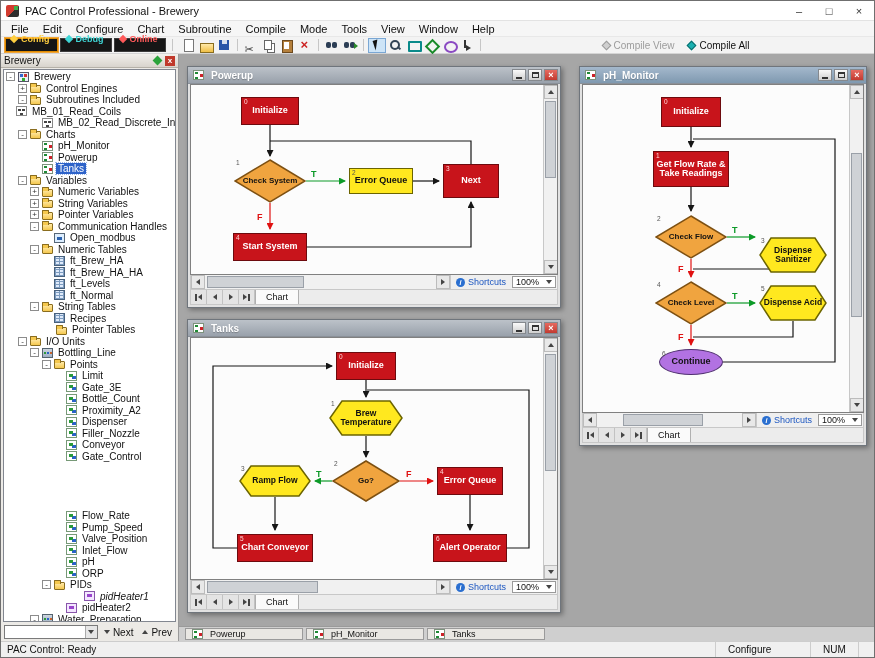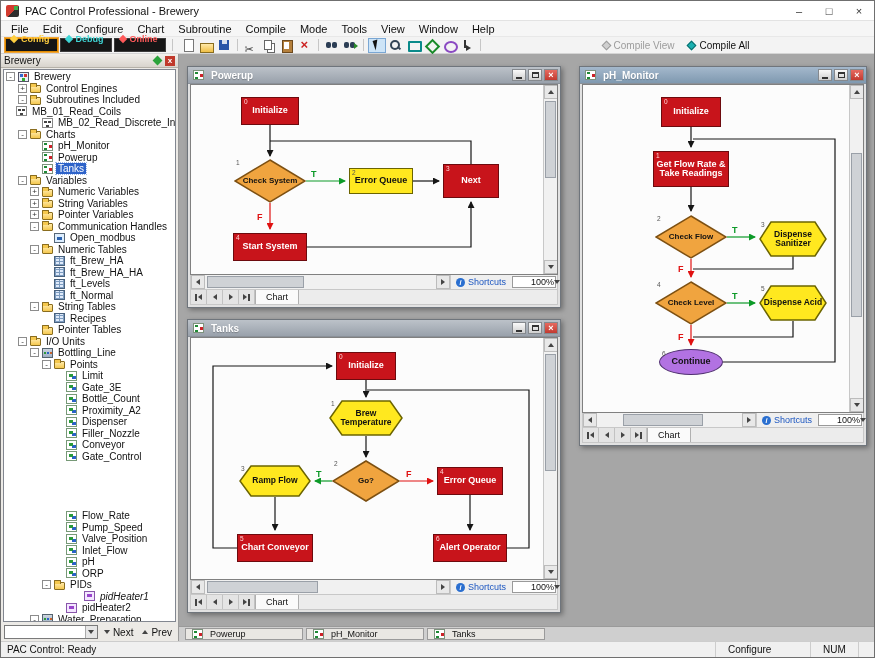--- a/index.html
+++ b/index.html
@@ -141,21 +141,21 @@
   .sthumb{position:absolute;left:1px;right:1px;background:#cfd2d6;border:1px solid #9aa0a8}
   .sthumb.h{top:1px;bottom:1px}
   .hrow{height:15px;margin:0 2px;display:flex;align-items:stretch;background:#f1f1f1;
         border:1px solid #c8c8c8;border-top:none;flex:none}
   .hrow .sbtn{height:auto}
   .shortcuts{display:flex;align-items:center;gap:3px;font-size:9px;color:#1a55c0;padding:0 5px;
              border-left:1px solid #c8c8c8;background:#efefef;white-space:nowrap}
   .info{width:9px;height:9px;border-radius:50%;background:#2a6fd0;color:#fff;font-size:7px;line-height:9px;
         text-align:center;font-weight:bold;font-style:italic;flex:none}
   .zoombox{display:flex;align-items:center;justify-content:space-between;background:#fff;border:1px solid #9a9a9a;
-           font-size:9px;padding:0 18px;margin:1px;width:44px;flex:none}
+           font-size:9px;padding:0 3px;margin:1px;width:44px;flex:none}
   .navrow{height:15px;margin:0 2px 2px;display:flex;align-items:stretch;background:#ececec;
           border:1px solid #c8c8c8;border-top:none;flex:none}
   .nbtn{width:16px;display:flex;align-items:center;justify-content:center;gap:1px;background:#e4e4e4;
         border-right:1px solid #c2c2c2}
   .nbtn .bar{width:2px;height:7px;background:#444}
   .sheettab{padding:0 10px;background:#fafafa;border-left:1px solid #b0b0b0;border-right:1px solid #b0b0b0;
             font-size:9px;display:flex;align-items:center}
   .tri{width:0;height:0;display:inline-block}
   .tri-u{border-left:3px solid transparent;border-right:3px solid transparent;border-bottom:4px solid #444}
   .tri-d{border-left:3px solid transparent;border-right:3px solid transparent;border-top:4px solid #444}
@@ -419,21 +419,21 @@
         <div class="trow" style="padding-left: 26px;">
           <span class="exp">-</span>
           <span class="tico ico-folder"></span>
           <span class="tlabel">String Tables</span>
         </div>
         <div class="trow" style="padding-left: 38px;">
           <span class="exp hid"></span>
           <span class="tico ico-table"></span>
           <span class="tlabel">Recipes</span>
         </div>
-        <div class="trow" style="padding-left: 26px;">
+        <div class="trow" style="padding-left: 40px;">
           <span class="exp hid"></span>
           <span class="tico ico-folder"></span>
           <span class="tlabel">Pointer Tables</span>
         </div>
         <div class="trow" style="padding-left: 14px;">
           <span class="exp">-</span>
           <span class="tico ico-folder"></span>
           <span class="tlabel">I/O Units</span>
         </div>
         <div class="trow" style="padding-left: 26px;">
@@ -831,21 +831,21 @@
             <span class="num">1</span>
             <span class="lbl">Get Flow Rate &amp; Take Readings</span>
           </div>
           <div class="node n-diamond" style="left:72px;top:130px;width:72px;height:44px">
             <svg viewBox="0 0 72 44" preserveAspectRatio="none">
                 <polygon points="36,1 71,22 36,43 1,22"></polygon>
               </svg>
             <span class="num">2</span>
             <span class="lbl">Check Flow</span>
           </div>
-          <div class="node n-hex" style="left:176px;top:136px;width:68px;height:36px">
+          <div class="node n-hex" style="left:176px;top:152px;width:68px;height:36px">
             <svg viewBox="0 0 68 36" preserveAspectRatio="none">
                 <polygon points="12,1 56,1 67,18 56,35 12,35 1,18"></polygon>
               </svg>
             <span class="num">3</span>
             <span class="lbl">Dispense Sanitizer</span>
           </div>
           <div class="node n-diamond" style="left:72px;top:196px;width:72px;height:44px">
             <svg viewBox="0 0 72 44" preserveAspectRatio="none">
                 <polygon points="36,1 71,22 36,43 1,22"></polygon>
               </svg>

